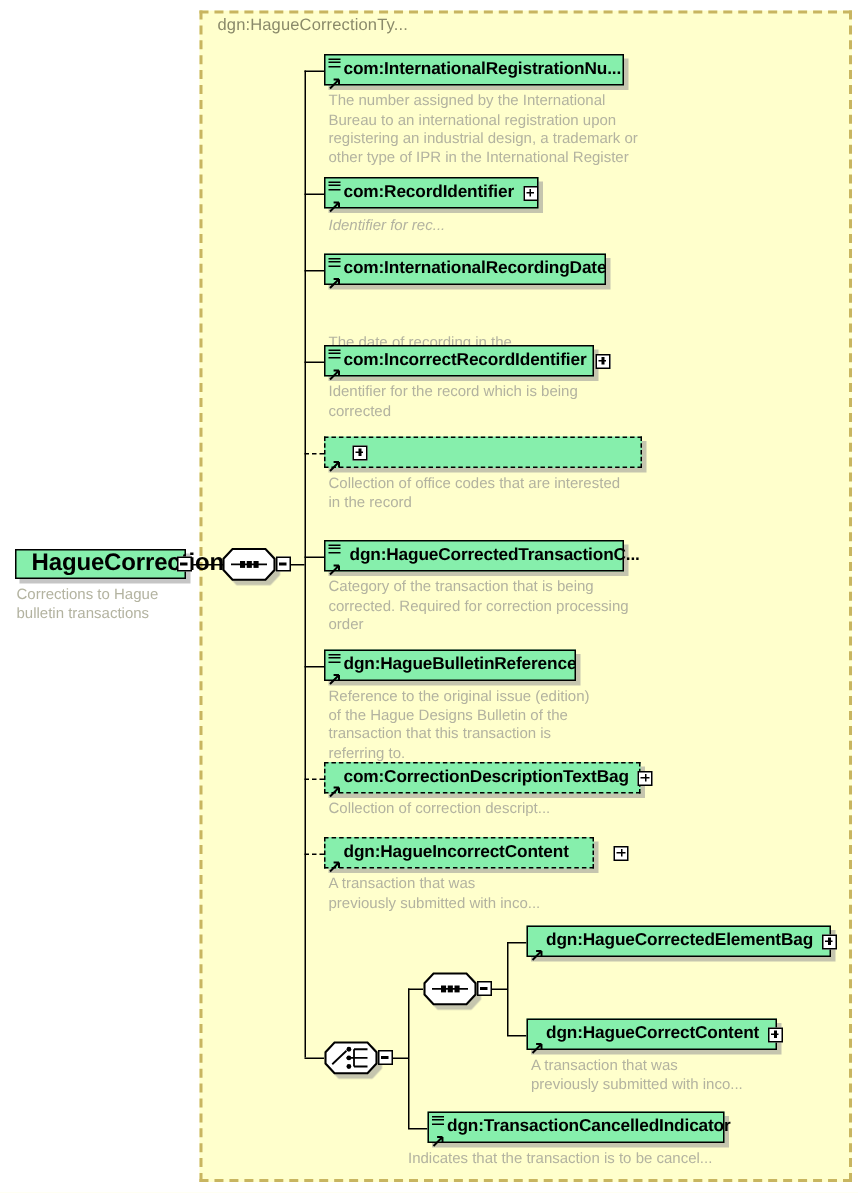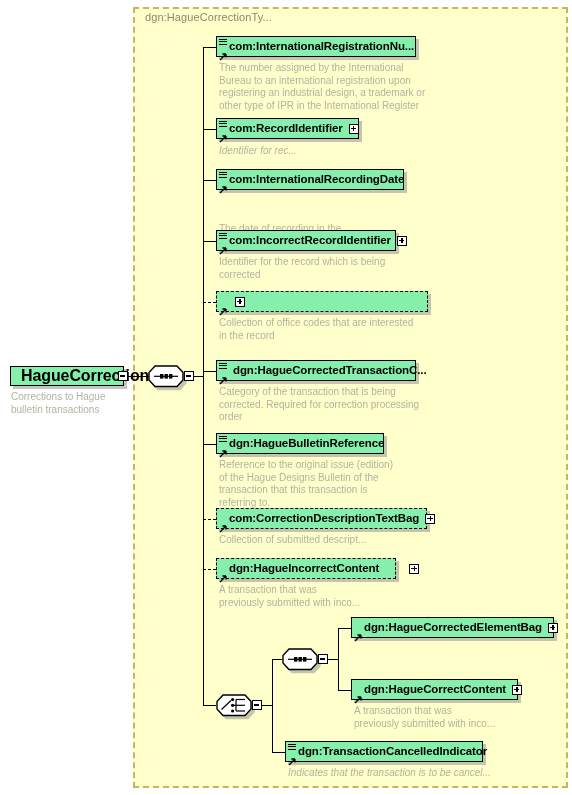--- a/index.html
+++ b/index.html
@@ -262,21 +262,21 @@
     <div class="nbox dashed" style="width:211px;height:21px;">
       <span class="ico-arrow">
         <svg width="8" height="8" viewBox="0 0 8 8">
             <path d="M1,7 L7,1 M7,1 L3.4,1 M7,1 L7,4.6" stroke="#000" stroke-width="1.3" fill="none"></path>
           </svg>
       </span>
       <span class="nlabel">com:CorrectionDescriptionTextBag</span>
       <span class="expander plus inbox"></span>
     </div>
   </div>
-  <div class="anno" style="left:219px;top:534px;width:230px;">Collection of submitted descript...</div>
+  <div class="anno" style="left:219px;top:534px;width:230px;">Collection of correction descript...</div>
 
   <div class="ln dash-h" style="left:203px;top:569px;width:13px;"></div>
   <div class="node" style="left:216px;top:558px;">
     <div class="nbox dashed" style="width:180px;height:21px;gap:24px;">
       <span class="ico-arrow">
         <svg width="8" height="8" viewBox="0 0 8 8">
             <path d="M1,7 L7,1 M7,1 L3.4,1 M7,1 L7,4.6" stroke="#000" stroke-width="1.3" fill="none"></path>
           </svg>
       </span>
       <span class="nlabel">dgn:HagueIncorrectContent</span>
@@ -359,15 +359,15 @@
           <i></i>
         </span>
       <span class="ico-arrow">
         <svg width="8" height="8" viewBox="0 0 8 8">
             <path d="M1,7 L7,1 M7,1 L3.4,1 M7,1 L7,4.6" stroke="#000" stroke-width="1.3" fill="none"></path>
           </svg>
       </span>
       <span class="nlabel">dgn:TransactionCancelledIndicator</span>
     </div>
   </div>
-  <div class="anno" style="left:288px;top:767px;width:250px;font-style:italic;">Indicates that the transaction is to be cancel...</div>
+  <div class="anno" style="left:272px;top:767px;width:250px;">Indicates that the transaction is to be cancel...</div>
 
 </div>
 
 </body></html>

